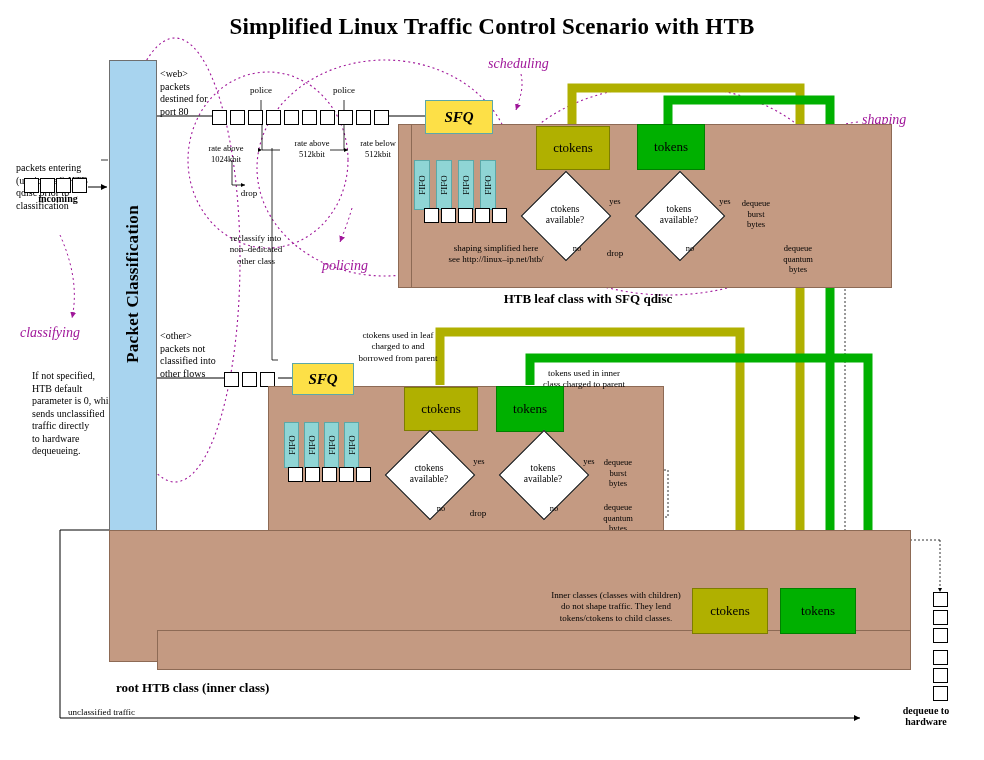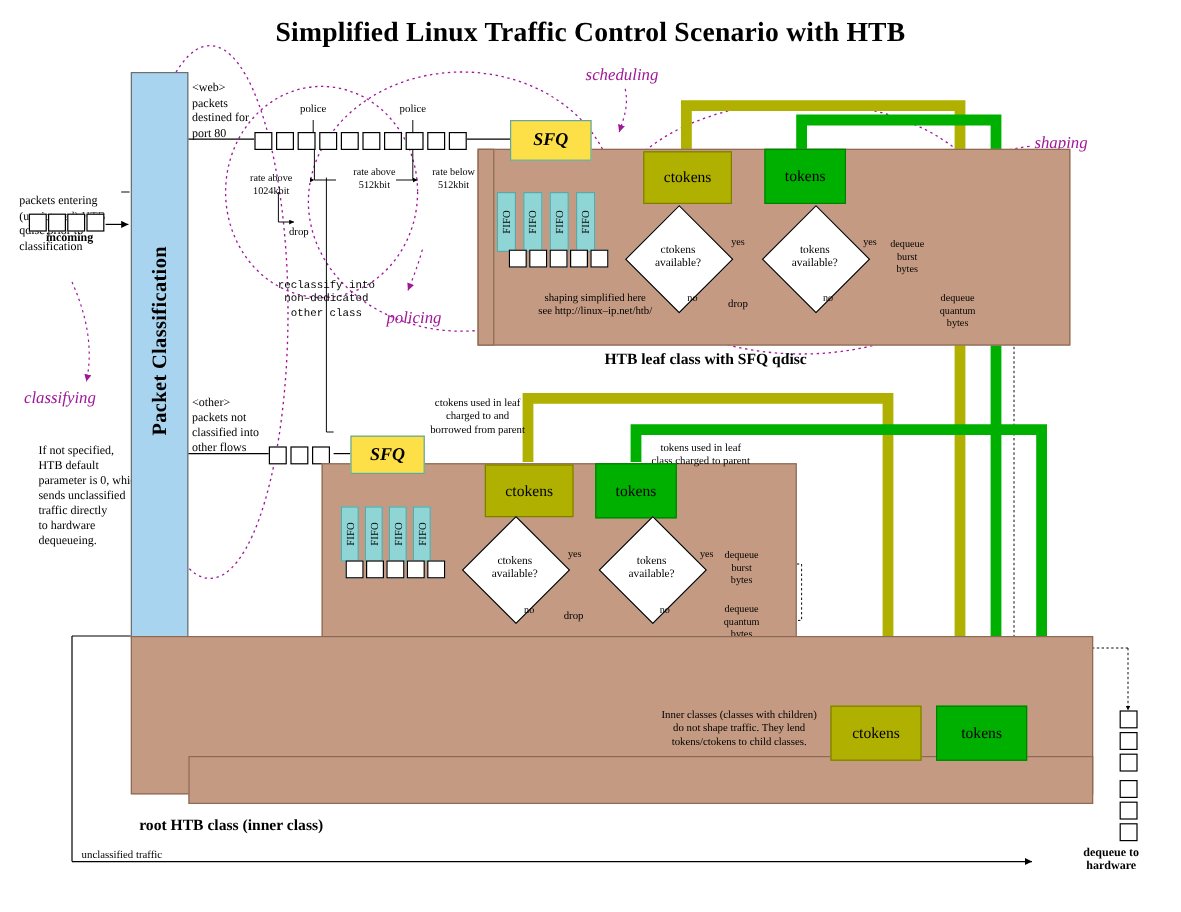--- a/index.html
+++ b/index.html
@@ -215,21 +215,21 @@
   </div>
 
   <div class="abs t8" style="left:186px;top:143px;width:80px;white-space:pre-line;">rate above
 1024kbit</div>
   <div class="abs t8" style="left:272px;top:138px;width:80px;white-space:pre-line;">rate above
 512kbit</div>
   <div class="abs t8" style="left:348px;top:138px;width:60px;white-space:pre-line;">rate below
 512kbit</div>
   <div class="abs t9" style="left:228px;top:188px;width:42px;">drop</div>
 
-  <div class="abs t9" style="left:222px;top:233px;width:100px;white-space:pre-line;font-family:Liberation Mono, monospace;">reclassify into
+  <div class="abs t9" style="left:206px;top:233px;width:100px;white-space:pre-line;">reclassify into
 non–dedicated
 other class</div>
 
   <div class="abs purple" style="left:322px;top:258px;">policing</div>
   <div class="abs purple" style="left:488px;top:56px;">scheduling</div>
   <div class="abs purple" style="left:862px;top:112px;">shaping</div>
 
   <div class="abs brown" style="left:398px;top:124px;width:492px;height:162px;"></div>
   <div class="abs brown" style="left:398px;top:124px;width:12px;height:162px;"></div>
 
@@ -323,21 +323,21 @@
     <div class="pktbox" style="left:0;top:0;"></div>
     <div class="pktbox" style="left:17px;top:0;"></div>
     <div class="pktbox" style="left:34px;top:0;"></div>
     <div class="pktbox" style="left:51px;top:0;"></div>
     <div class="pktbox" style="left:68px;top:0;"></div>
   </div>
 
   <div class="abs t9" style="left:338px;top:330px;width:120px;white-space:pre-line;">ctokens used in leaf
 charged to and
 borrowed from parent</div>
-  <div class="abs t9" style="left:522px;top:368px;width:124px;white-space:pre-line;">tokens used in leaf
+  <div class="abs t9" style="left:522px;top:368px;width:124px;white-space:pre-line;">tokens used in inner
 class charged to parent</div>
 
   <div class="abs tokbox olive" style="left:404px;top:387px;width:72px;height:42px;">ctokens</div>
   <div class="abs tokbox green" style="left:496px;top:386px;width:66px;height:44px;">tokens</div>
 
   <div class="abs diamond" style="left:398px;top:443px;width:62px;height:62px;">
     <div class="sh"></div>
     <div class="tx" style="white-space:pre-line;">ctokens
 available?</div>
   </div>

